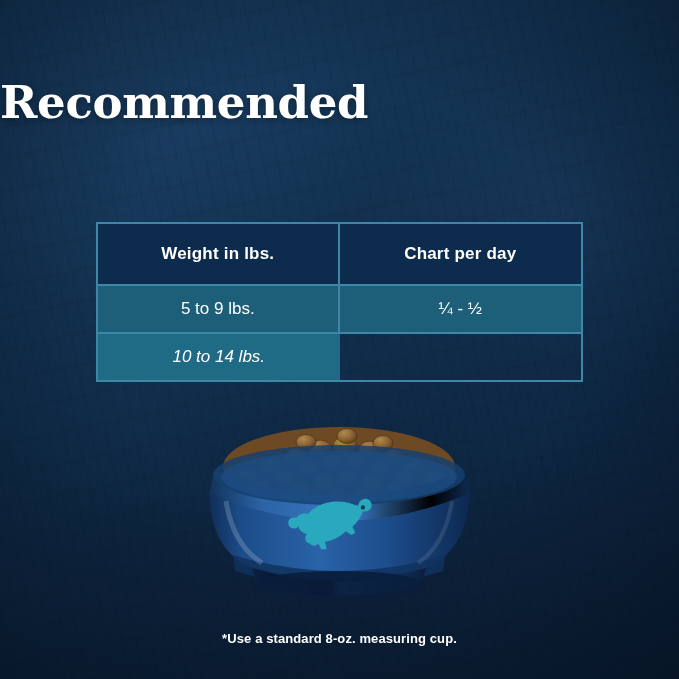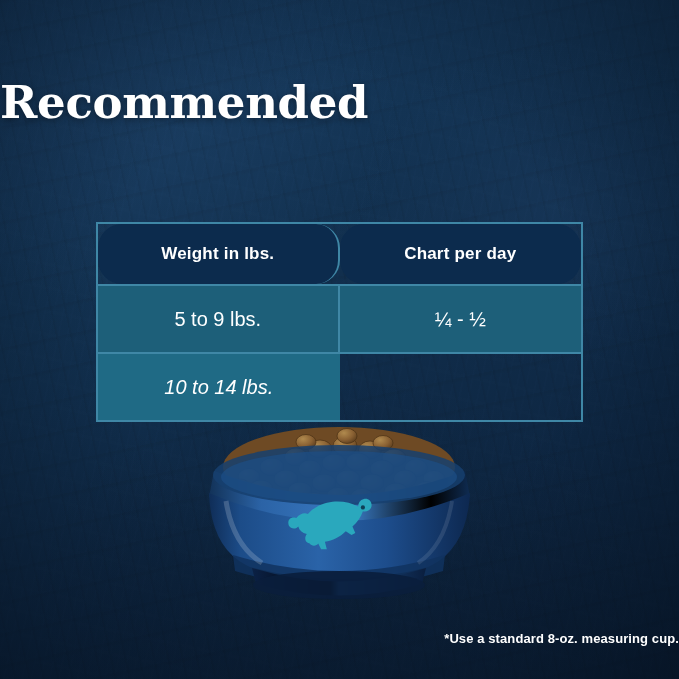--- a/index.html
+++ b/index.html
@@ -56,56 +56,55 @@
   .chart {
     position: absolute;
     left: 96px; top: 222px;
     width: 487px;
     border: 2px solid #3f87a6;
     z-index: 6;
   }
   .row { display: flex; }
   .cell {
     flex: 0 0 50%;
-    height: 66px;
+    height: 46px;
     display: flex;
     align-items: center;
     justify-content: center;
     color: #ffffff;
-    font-size: 20px;
+    font-size: 17px;
     font-family: "Liberation Sans", sans-serif;
     border-right: 2px solid #3f87a6;
     text-align: center;
   }
   .cell:last-child { border-right: none; }
   .row.header .cell {
     background: #0c2b4d;
     font-weight: bold;
     letter-spacing: 0.2px;
     height: 60px;
     font-size: 17px;
-    border-radius: 24px;
   }
   .row.body { border-top: 2px solid #3f87a6; }
   .row.body .cell { background: #1d5f79; font-weight: normal; }
   .row.body.alt .cell { background: #1f6a85; font-style: italic; }
 
   
   #bowl-wrap {
     position: absolute;
     left: 0; right: 0;
     top: 405px;
     height: 200px;
     z-index: 4;
   }
   .footnote {
     position: absolute;
     left: 0; right: 0;
     bottom: 33px;
-    text-align: right;
+    text-align: center;
     color: #ffffff;
     font-size: 13px;
     font-weight: bold;
     letter-spacing: 0.1px;
     z-index: 7;
   }
 </style>
 </head>
 <body>
 

